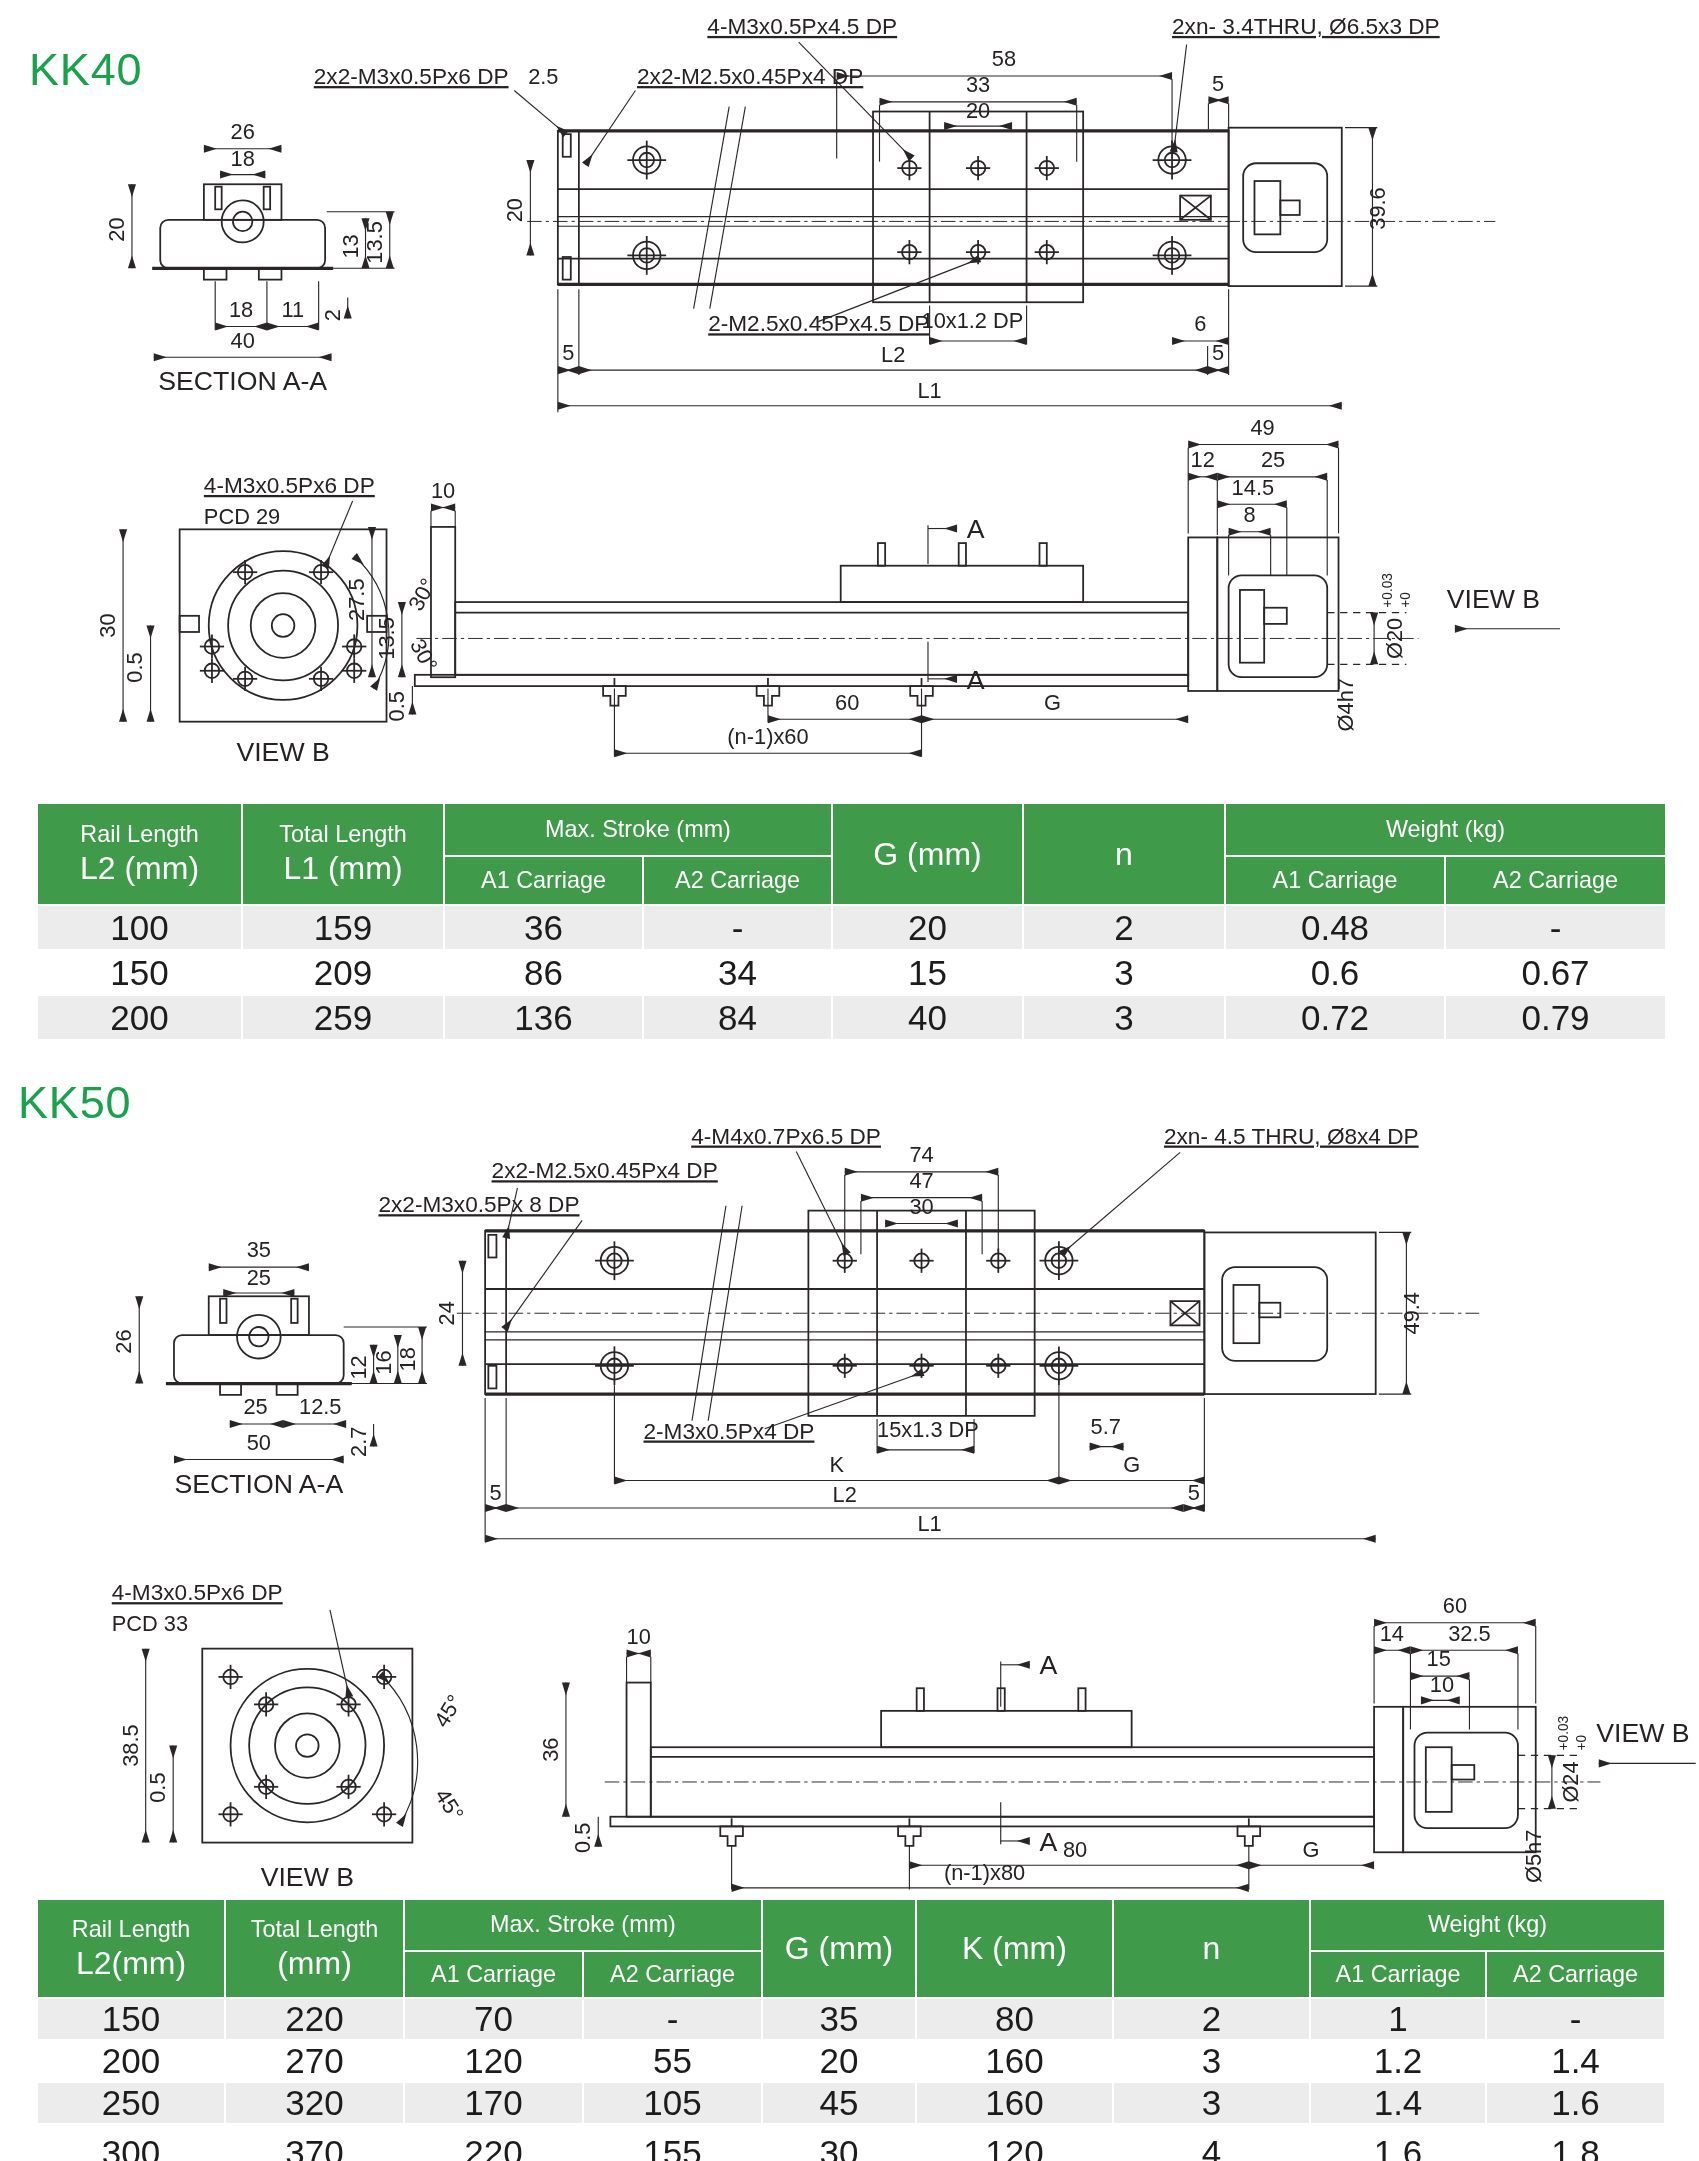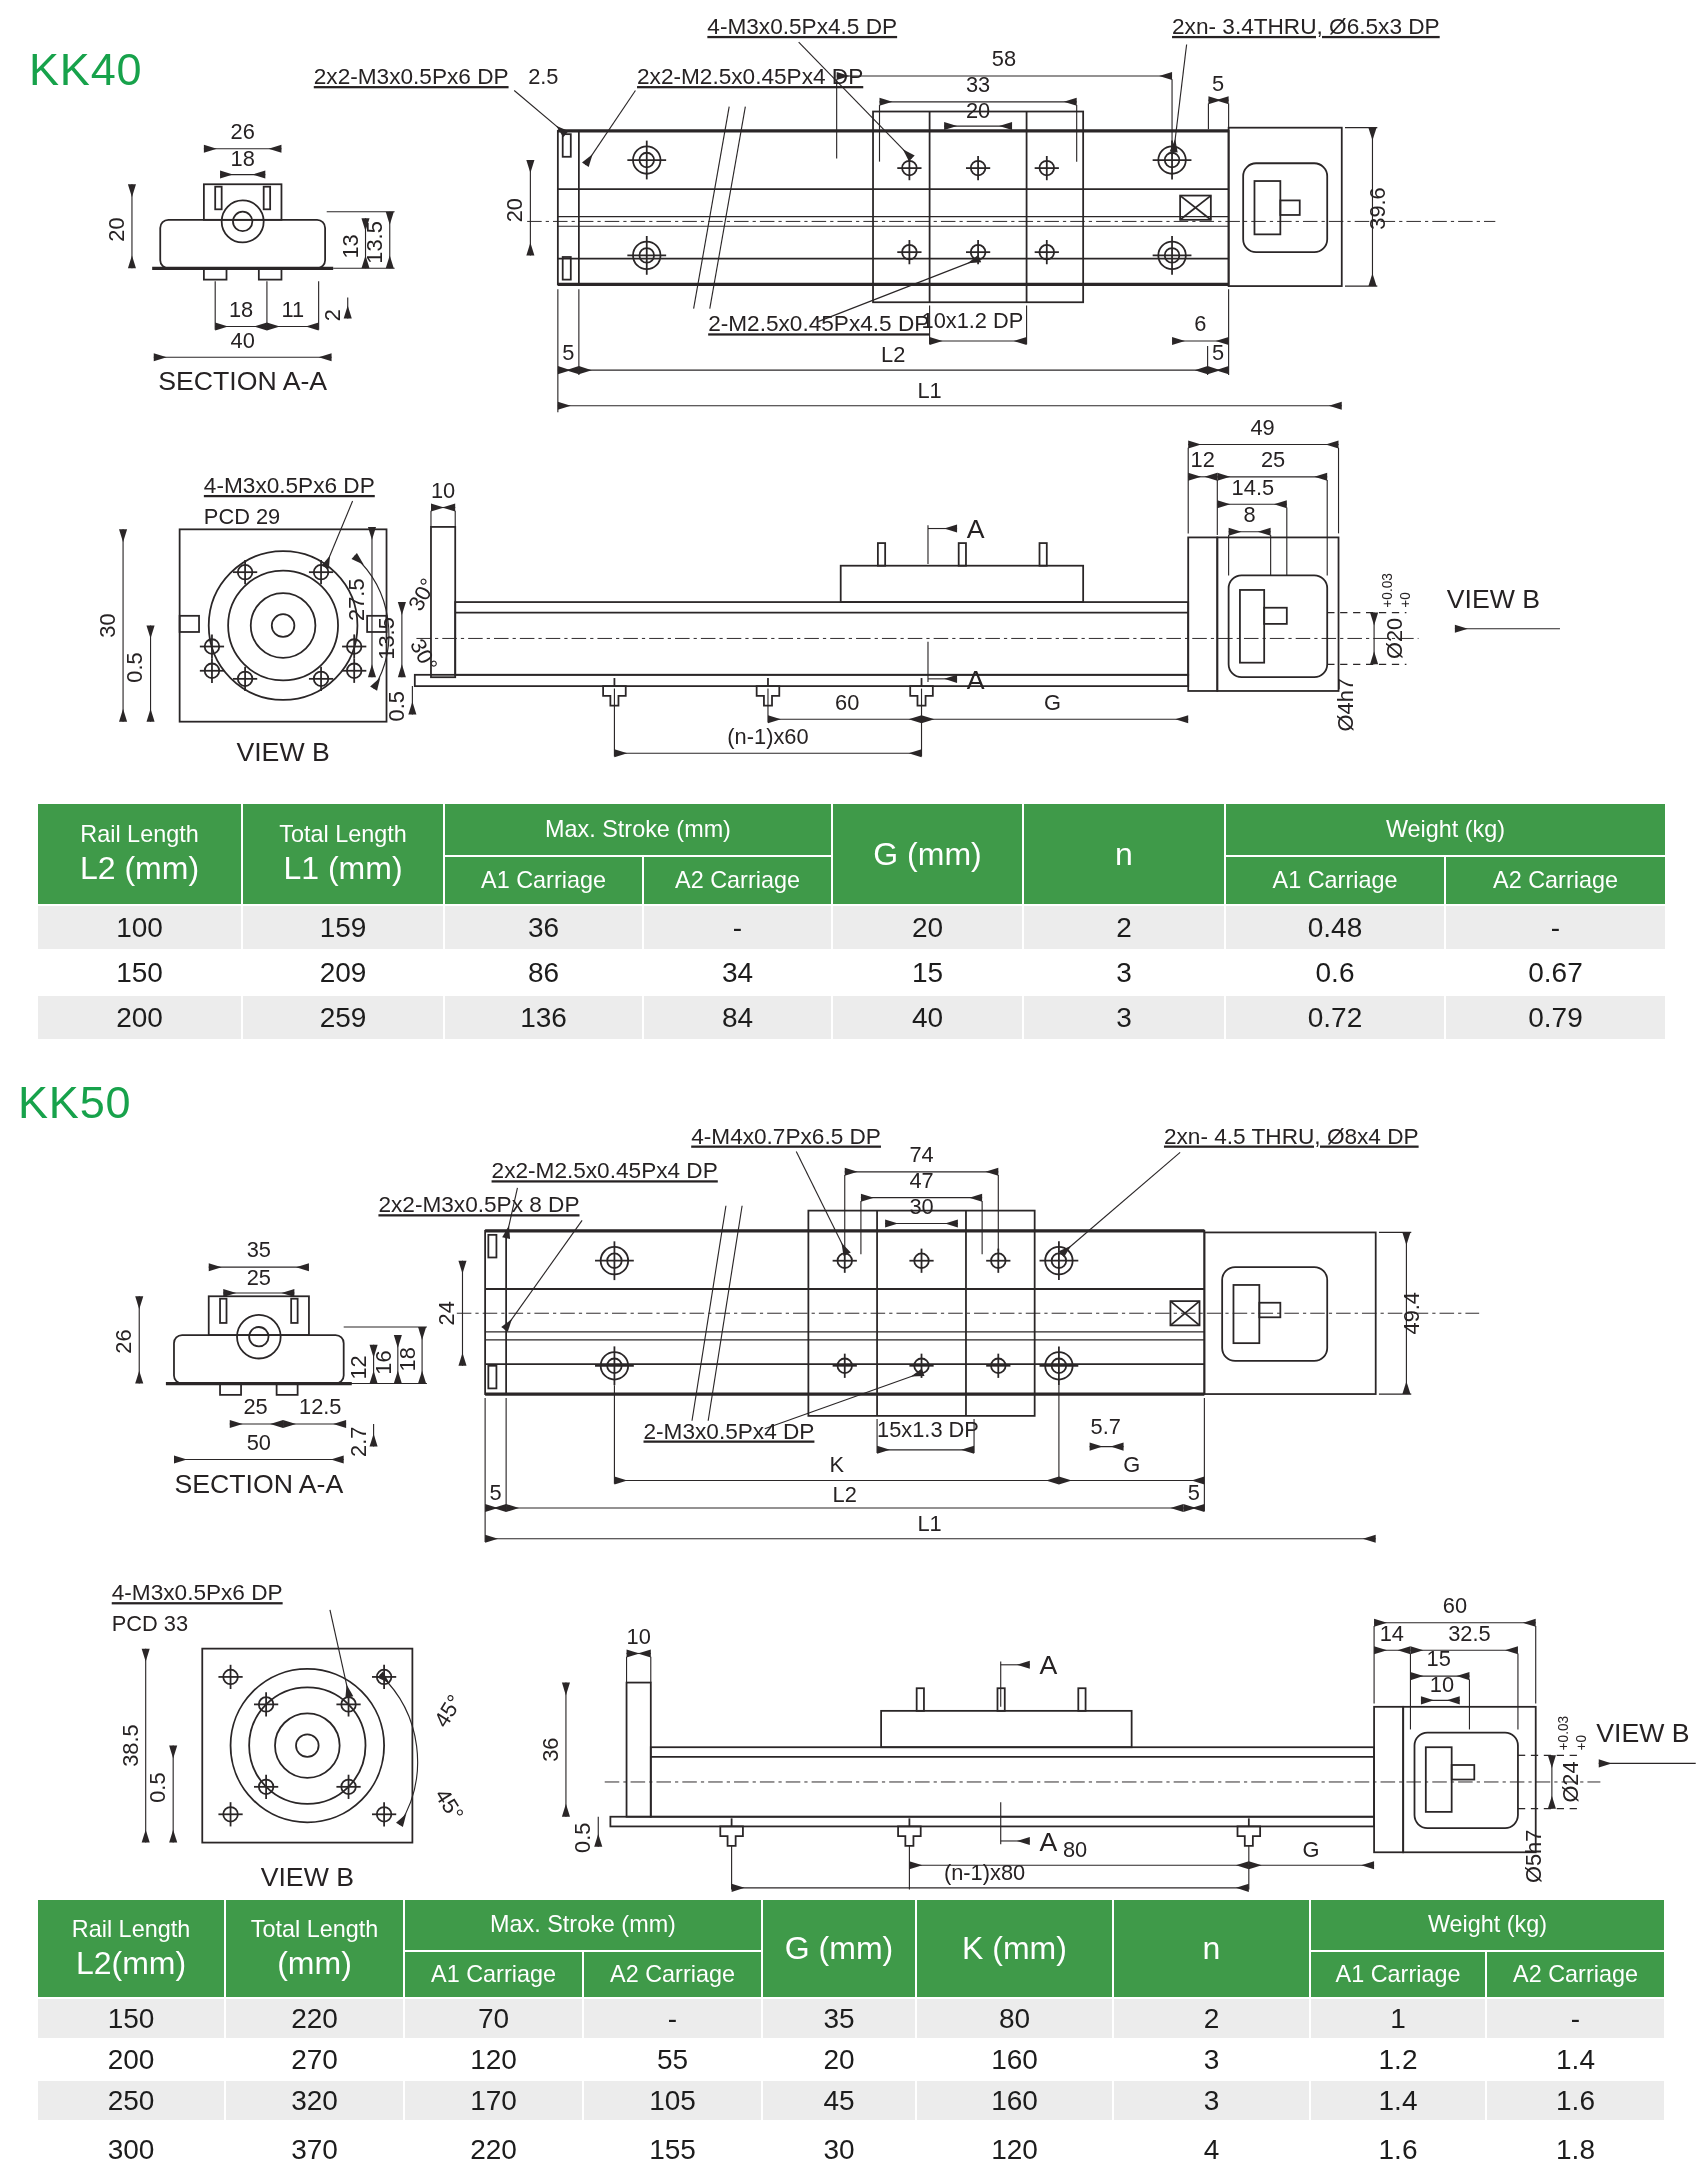--- a/index.html
+++ b/index.html
@@ -19,21 +19,21 @@
   .vl{font-size:33px;}
   .t{font-size:17px;}
   .mid{text-anchor:middle;}
   
   table.tbl{position:absolute;border-collapse:collapse;table-layout:fixed;}
   .tbl th,.tbl td{border:2.4px solid #fff;text-align:center;vertical-align:middle;padding:0;}
   .tbl th{background:#3f9a49;color:#fff;font-weight:normal;}
   .tbl .h1{font-size:23.4px;display:block;line-height:1.25;}
   .tbl .h2{font-size:32px;display:block;line-height:1.2;}
   .tbl .hs{font-size:23.4px;}
-  .tbl td{font-size:28px;color:#1c1c1c;}
+  .tbl td{font-size:35px;color:#1c1c1c;}
   tr.odd td{background:#ececec;}
   tr.even td{background:#ffffff;}
 </style>
 </head>
 <body>
 
 <div class="page">
 
   <div class="title" style="left:29px;top:44px;">KK40</div>
   <div class="title" style="left:18px;top:1077px;">KK50</div>

